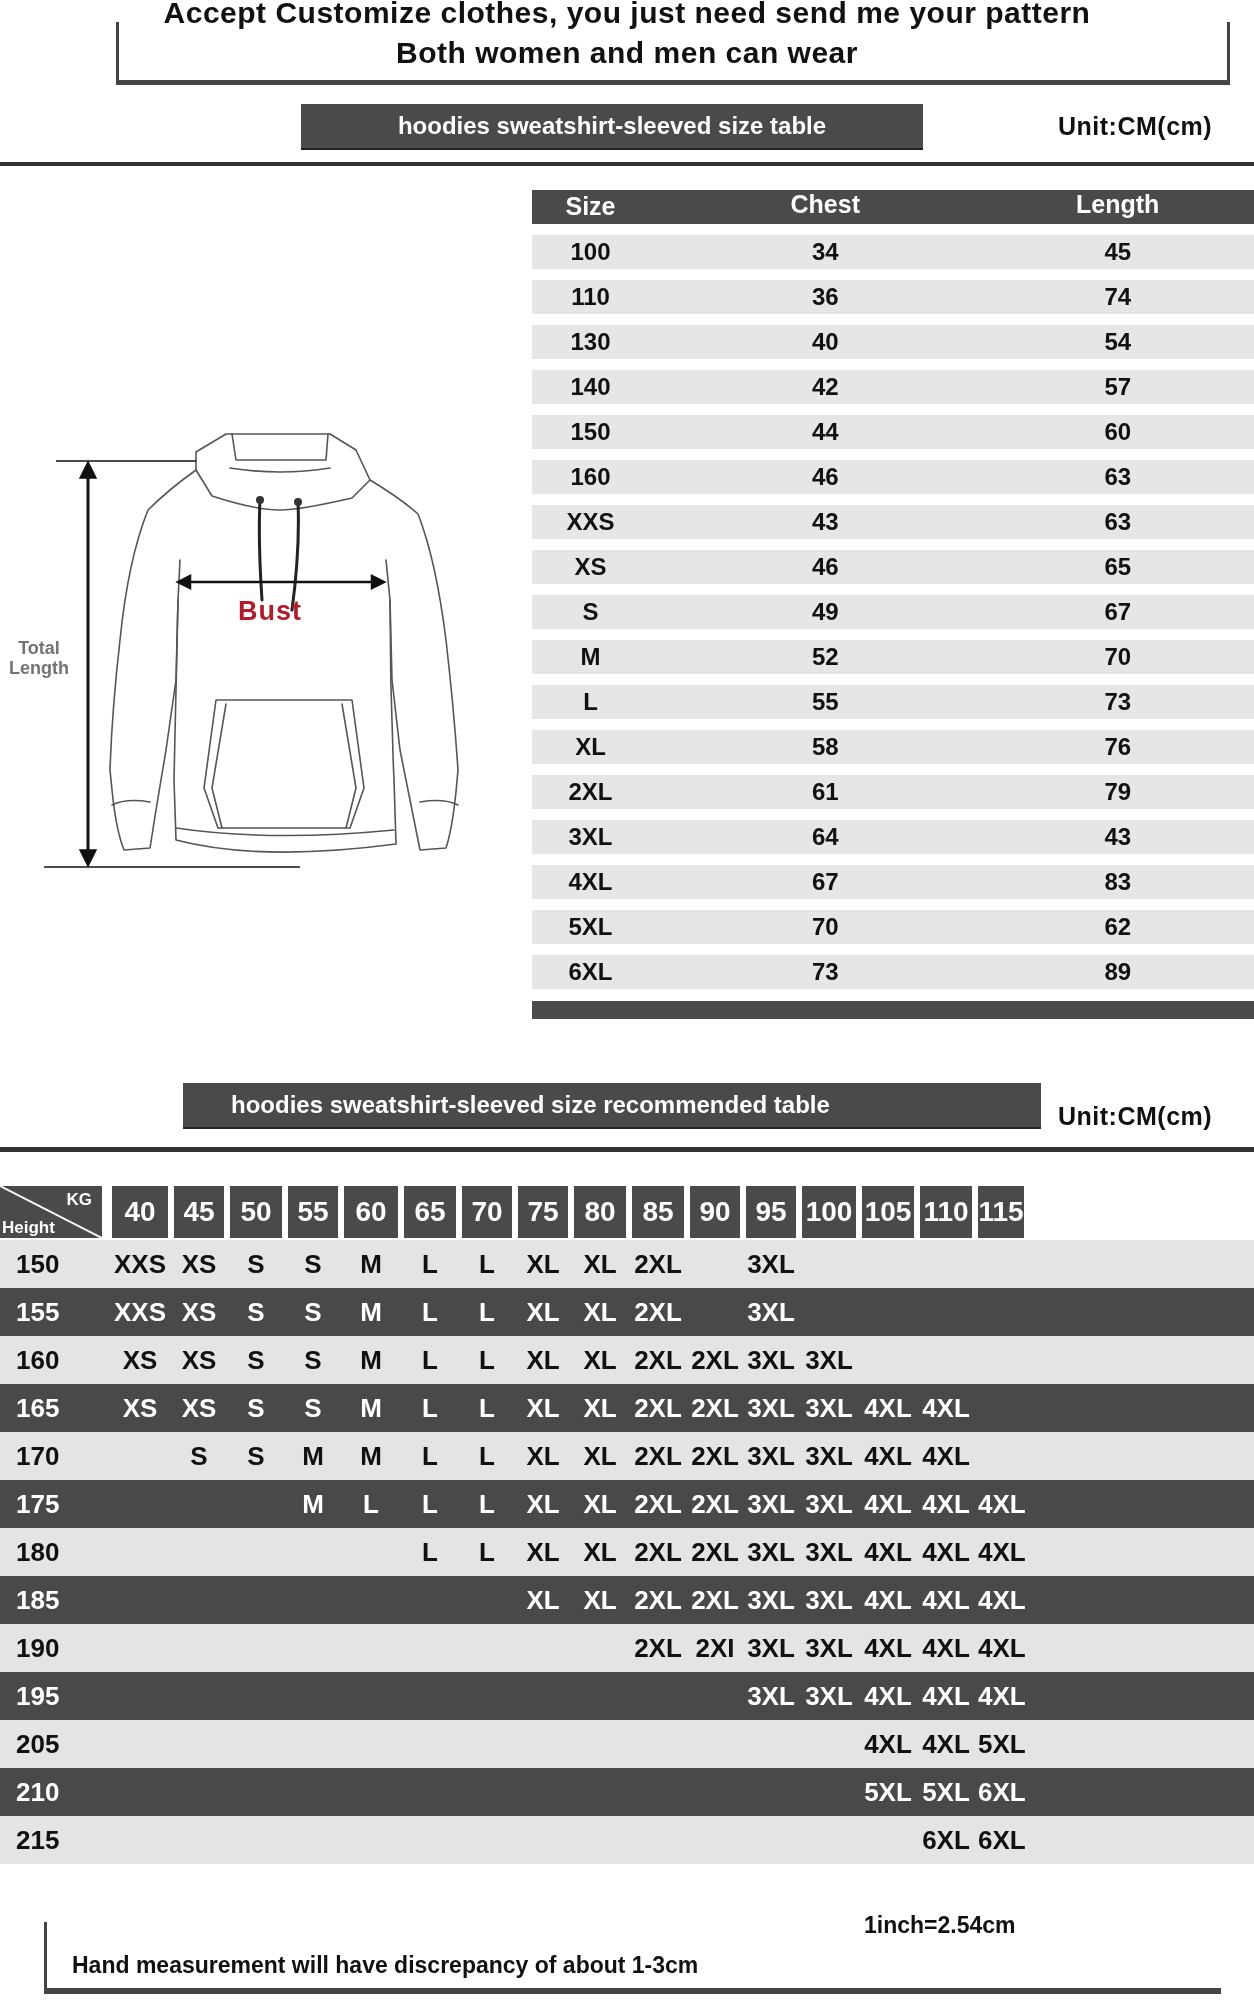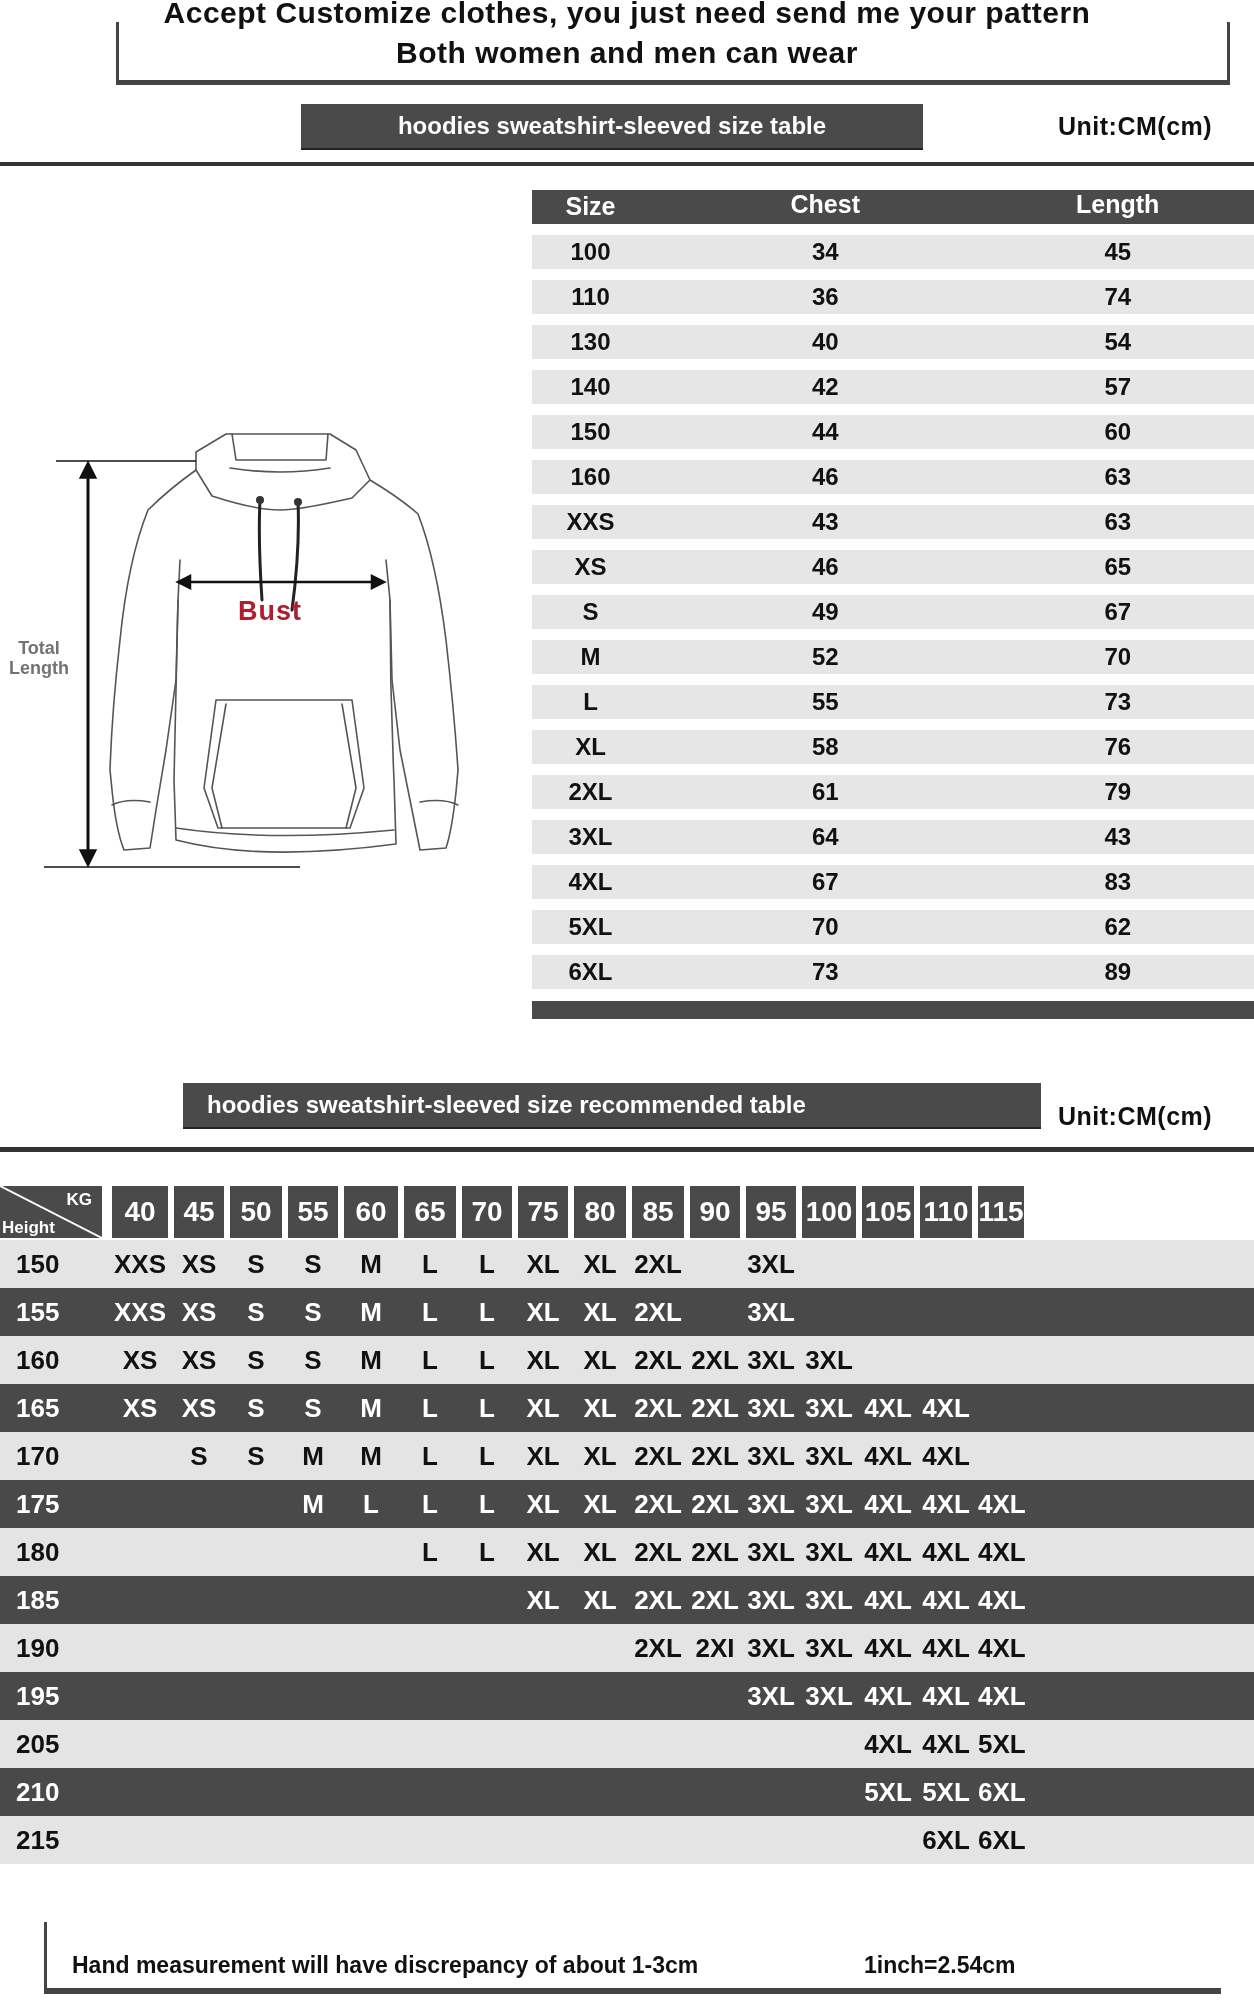--- a/index.html
+++ b/index.html
@@ -43,21 +43,21 @@
   .rec-row { display:flex; height:48px; align-items:center; font-weight:bold; font-size:26px; }
   .rec-row.light { background:#e4e4e4; color:#111; }
   .rec-row.dark { background:#494949; color:#fff; }
   .rec-hlabel { width:112px; padding-left:16px; box-sizing:border-box; font-size:26px; }
   .rec-cell { text-align:center; margin-right:6px; }
 
   
   .foot-frame { left:44px; top:1922px; width:1174px; height:66px;
                 border-left:3px solid #444; border-bottom:6px solid #444; }
   .foot-text { left:72px; top:1952px; font-size:23px; font-weight:bold; }
-  .foot-inch { left:864px; top:1952px; font-size:23px; font-weight:bold; }
+  .foot-inch { left:864px; top:1912px; font-size:23px; font-weight:bold; }
 </style>
 </head>
 <body>
 
 <div class="abs top-frame"></div>
 <div class="abs top-line1">Accept Customize clothes, you just need send me your pattern</div>
 <div class="abs top-line2">Both women and men can wear</div>
 
 <div class="abs section-bar" style="left:301px;top:104px;width:622px;height:44px;">hoodies sweatshirt-sleeved size  table</div>
 <div class="abs unit" style="left:1058px;top:112px;">Unit:CM(cm)</div>
@@ -199,21 +199,21 @@
       </div>
       <div class="size-row">
         <div class="c-size">6XL</div>
         <div class="c-chest">73</div>
         <div class="c-length">89</div>
       </div>
     </div>
   <div class="size-foot"></div>
 </div>
 
-<div class="abs section-bar" style="left:183px;top:1083px;width:858px;height:44px;justify-content:flex-start;padding-left:24px;box-sizing:border-box;">hoodies sweatshirt-sleeved size recommended table</div>
+<div class="abs section-bar" style="left:183px;top:1083px;width:858px;height:44px;justify-content:flex-start;padding-left:48px;box-sizing:border-box;">hoodies sweatshirt-sleeved size recommended table</div>
 <div class="abs unit" style="left:1058px;top:1102px;">Unit:CM(cm)</div>
 <div class="abs hr-thick" style="top:1147px;height:5px;"></div>
 
 <div class="abs rec">
   <div class="rec-head" id="rec-head">
     <div class="rec-corner">
       <svg style="position:absolute;left:0;top:0" width="102" height="52">
         <line x1="0" y1="0" x2="102" y2="52" stroke="#fff" stroke-width="2"></line>
       </svg>
       <span class="kg">KG</span>

